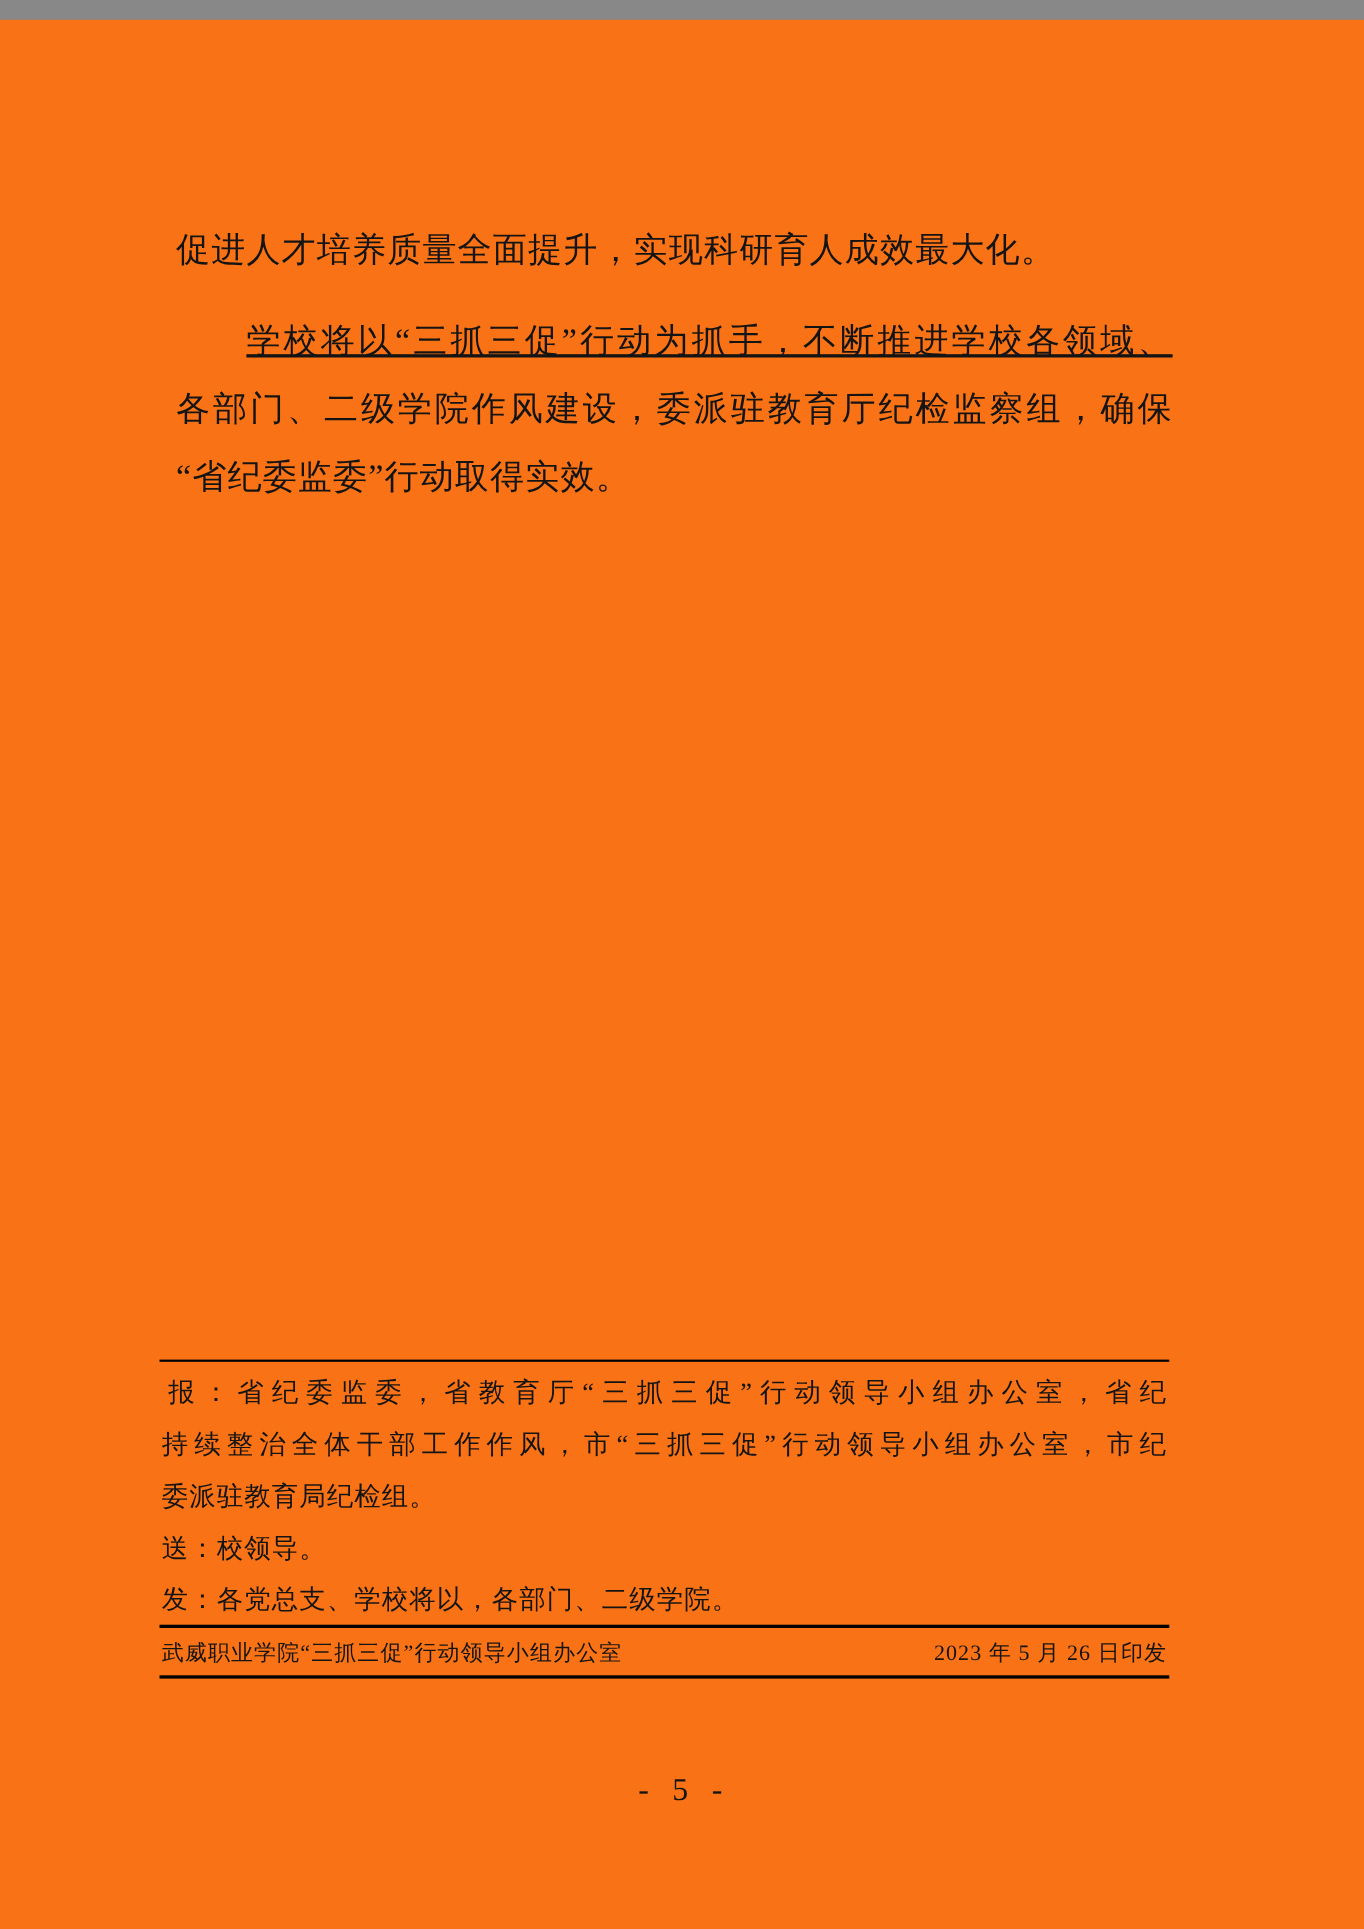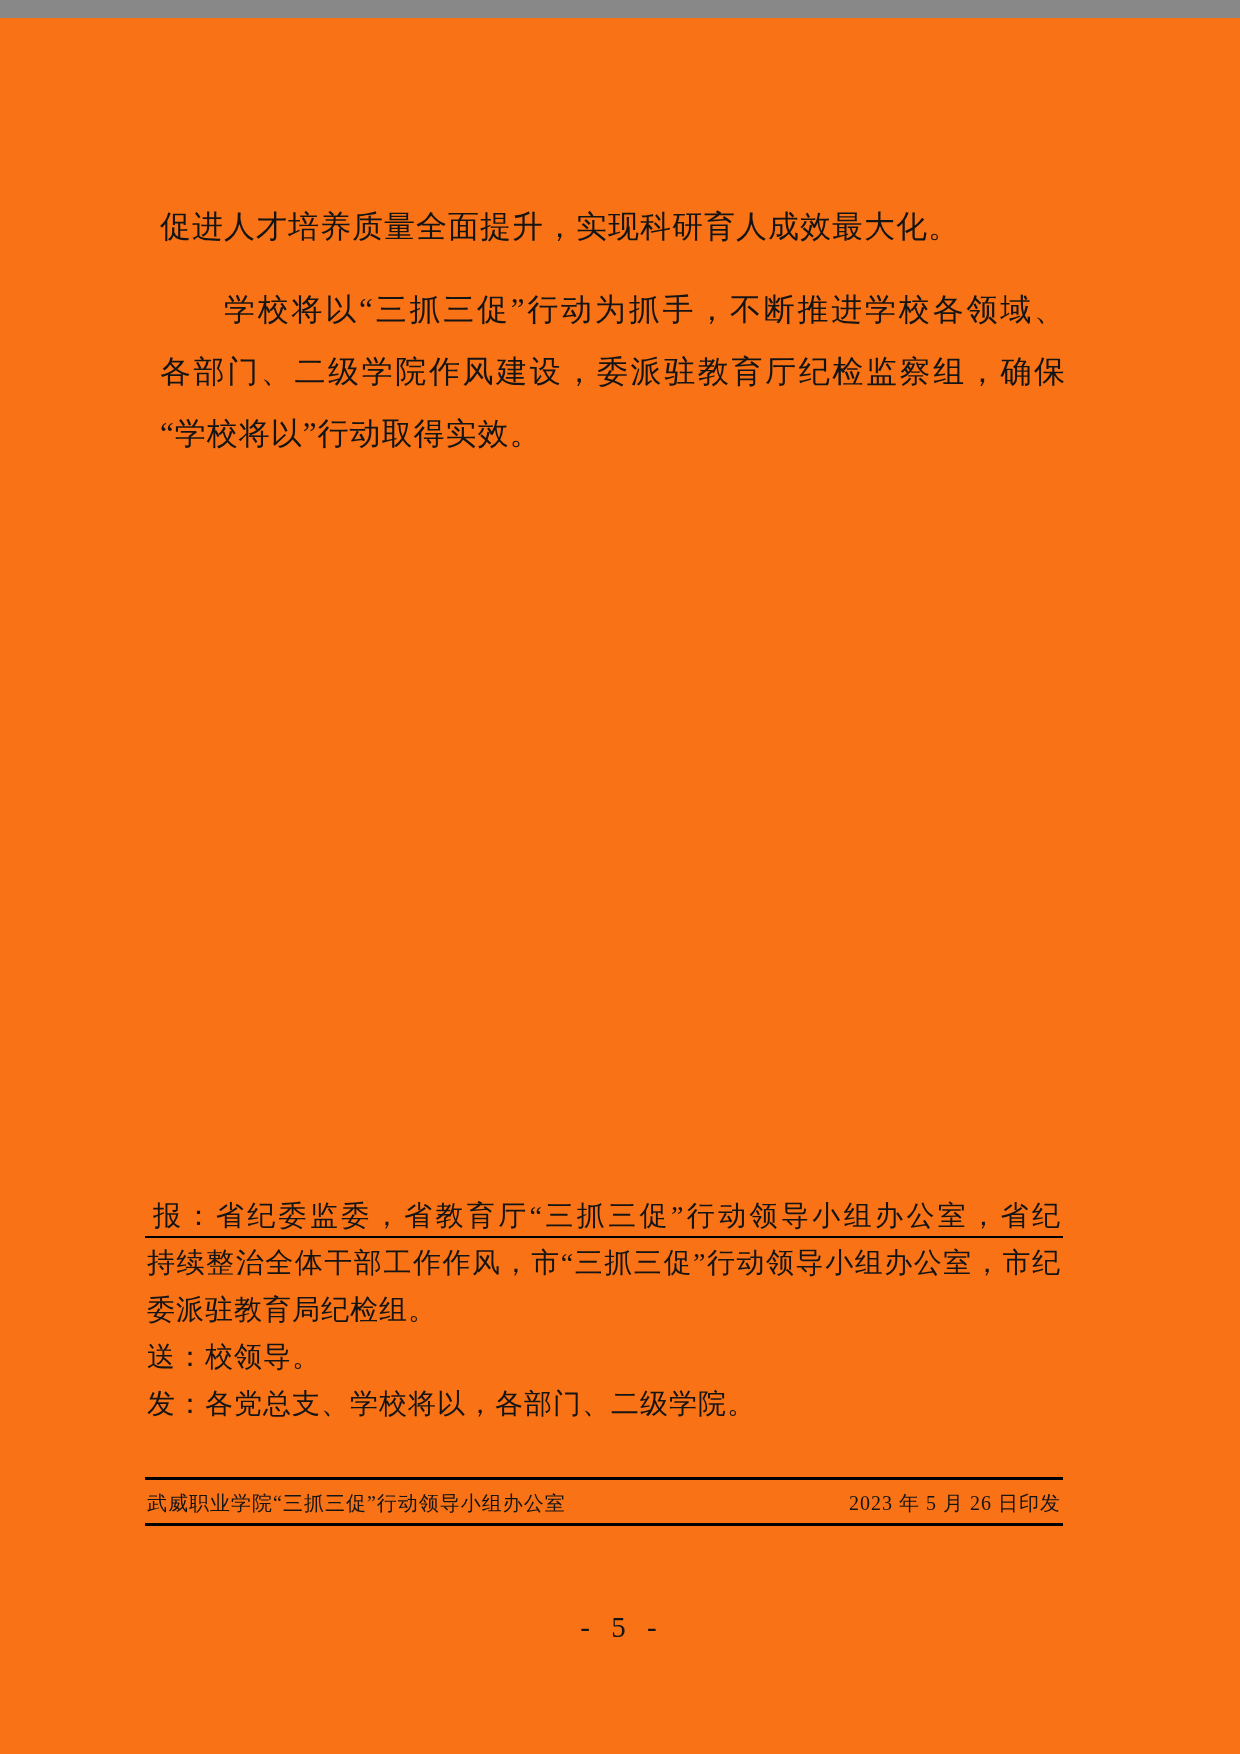--- a/index.html
+++ b/index.html
@@ -22,27 +22,27 @@
     line-height: 62px;
     letter-spacing: 1px;
   }
   .bline { white-space: nowrap; }
   .j {
     white-space: normal;
     text-align: justify;
     text-align-last: justify;
   }
   .p2start { margin-top: 21px; }
-  .indent2 { text-indent: 64px; }
+  .indent2 { text-indent: 64px; text-decoration: underline; }
   .footer-block {
     position: absolute;
     left: 147px;
-    top: 1174px;
+    top: 1226px;
     width: 914px;
-    font-size: 28px;
+    font-size: 24px;
     line-height: 47px;
     letter-spacing: 1px;
   }
   .fline { white-space: nowrap; }
   .fline.j { white-space: normal; }
   .find { text-indent: 6px; }
   .rule {
     position: absolute;
     left: 145px;
     width: 918px;
@@ -77,21 +77,21 @@
 </style>
 </head>
 <body>
 
 <div class="page">
 
   <div class="body-text">
     <div class="bline">促进人才培养质量全面提升，实现科研育人成效最大化。</div>
     <div class="bline j indent2 p2start">学校将以“三抓三促”行动为抓手，不断推进学校各领域、</div>
     <div class="bline j">各部门、二级学院作风建设，委派驻教育厅纪检监察组，确保</div>
-    <div class="bline">“学校将以”行动取得实效。</div>
+    <div class="bline">“省纪委监委”行动取得实效。</div>
   </div>
 
   <div class="rule rule-a"></div>
 
   <div class="footer-block">
     <div class="fline j find">报：省纪委监委，省教育厅“三抓三促”行动领导小组办公室，省纪</div>
     <div class="fline j">持续整治全体干部工作作风，市“三抓三促”行动领导小组办公室，市纪</div>
     <div class="fline">委派驻教育局纪检组。</div>
     <div class="fline">送：校领导。</div>
     <div class="fline">发：各党总支、学校将以，各部门、二级学院。</div>

